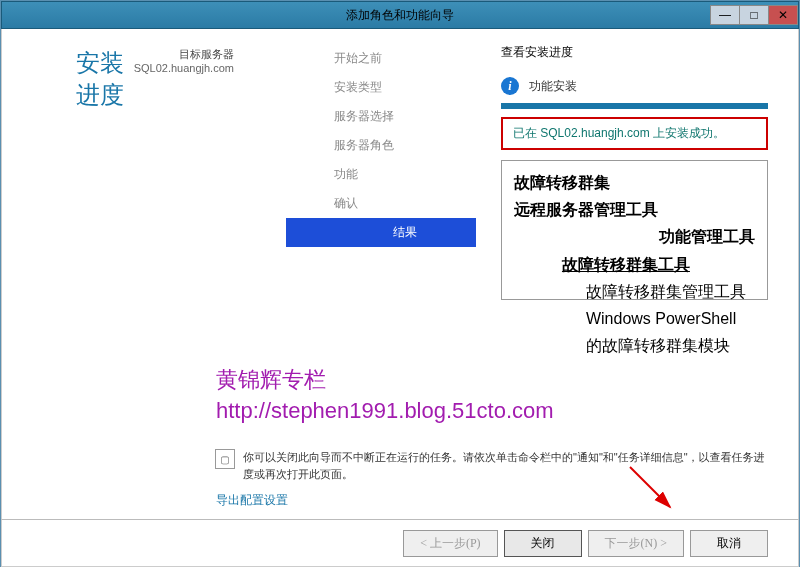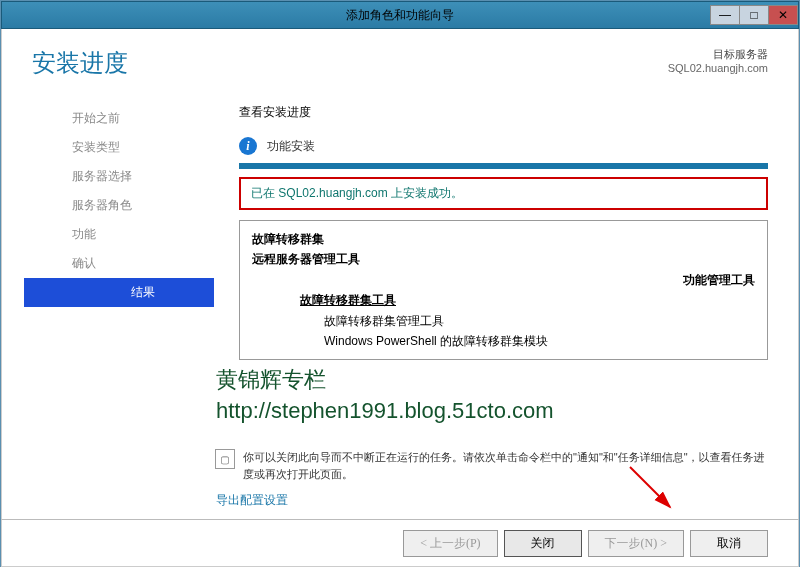--- a/index.html
+++ b/index.html
@@ -26,29 +26,29 @@
     
     .content { flex: 1; padding: 15px 30px 0 25px; position: relative; }
     .content-header { font-size: 12px; margin-bottom: 16px; }
     .status-row { display: flex; align-items: center; margin-bottom: 8px; }
     .info-icon { width: 18px; height: 18px; border-radius: 50%; background: #1976d2; color: #fff; display: flex; align-items: center; justify-content: center; font-size: 12px; font-weight: bold; margin-right: 10px; font-style: italic; font-family: serif; }
     .status-text { font-size: 12px; color: #333; }
     .progress-bar { height: 6px; background: #1976a8; margin-bottom: 8px; }
     .success-box { border: 2px solid #c00; padding: 6px 10px; margin-bottom: 10px; }
     .success-text { font-size: 12px; color: #0f766e; }
     .feature-box { border: 1px solid #999; padding: 8px 12px; height: 140px; }
-    .feature-line { font-size: 12px; line-height: 1.7; color: #000; }
+    .feature-line { font-size: 16px; line-height: 1.7; color: #000; }
     .indent-1 { padding-left: 0; font-weight: bold; }
     .indent-2 { padding-left: 0; font-weight: bold; }
     .indent-3 { padding-left: 24px; font-weight: bold; text-align: right; }
     .indent-4 { padding-left: 48px; font-weight: bold; text-decoration: underline; }
     .indent-5 { padding-left: 72px; }
     .indent-6 { padding-left: 72px; }
     
-    .watermark { position: absolute; top: 365px; left: 216px; font-family: "KaiTi", serif; font-size: 22px; color: #14532d; line-height: 1.4; pointer-events: none; }
+    .watermark { position: absolute; top: 365px; left: 216px; font-family: "KaiTi", serif; font-size: 22px; color: #a21caf; line-height: 1.4; pointer-events: none; }
     
     .note-section { position: absolute; bottom: 85px; left: 215px; right: 30px; display: flex; align-items: flex-start; }
     .note-icon { width: 20px; height: 20px; border: 1px solid #999; display: flex; align-items: center; justify-content: center; font-size: 10px; color: #666; margin-right: 8px; flex-shrink: 0; }
     .note-text { font-size: 11px; color: #333; line-height: 1.5; }
     
     .export-link { position: absolute; bottom: 58px; left: 216px; font-size: 12px; color: #1976a8; cursor: pointer; }
     
     .footer { height: 48px; border-top: 1px solid #bbb; display: flex; align-items: center; justify-content: flex-end; padding: 0 30px; gap: 6px; border-left: 1px solid #ccc; border-right: 1px solid #ccc; border-bottom: 1px solid #ccc; }
     .footer-btn { padding: 4px 16px; font-size: 12px; border: 1px solid #999; background: #efefef; cursor: pointer; min-width: 78px; }
     .footer-btn:disabled { color: #999; cursor: default; font-family: Liberation Serif, serif; }
@@ -64,21 +64,21 @@
 <div class="outer">
   <div class="titlebar">
     <span class="titlebar-title">添加角色和功能向导</span>
     <div class="window-controls">
       <div class="win-btn win-min">—</div>
       <div class="win-btn win-max">□</div>
       <div class="win-btn win-close">✕</div>
     </div>
   </div>
 
-  <div class="main-area" style="flex-direction: column;">
+  <div class="main-area" style=" padding-left: 44px;">
     <div class="header-section">
       <div class="page-title">安装进度</div>
       <div class="target-info">
         <div class="target-label">目标服务器</div>
         <div>SQL02.huangjh.com</div>
       </div>
     </div>
 
     <div class="content-row">
       <div class="sidebar">

